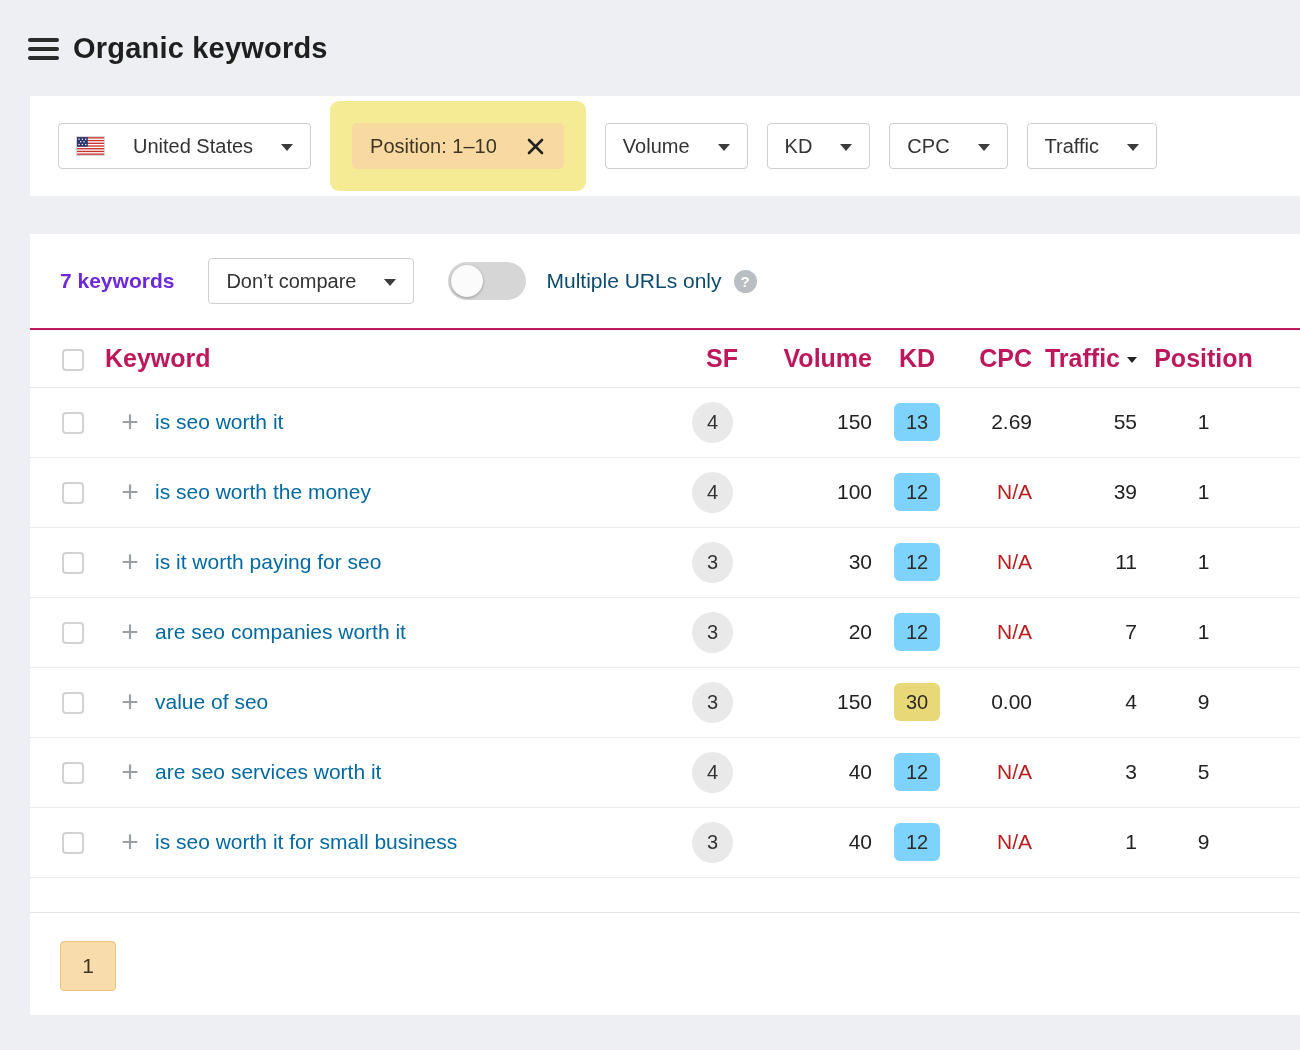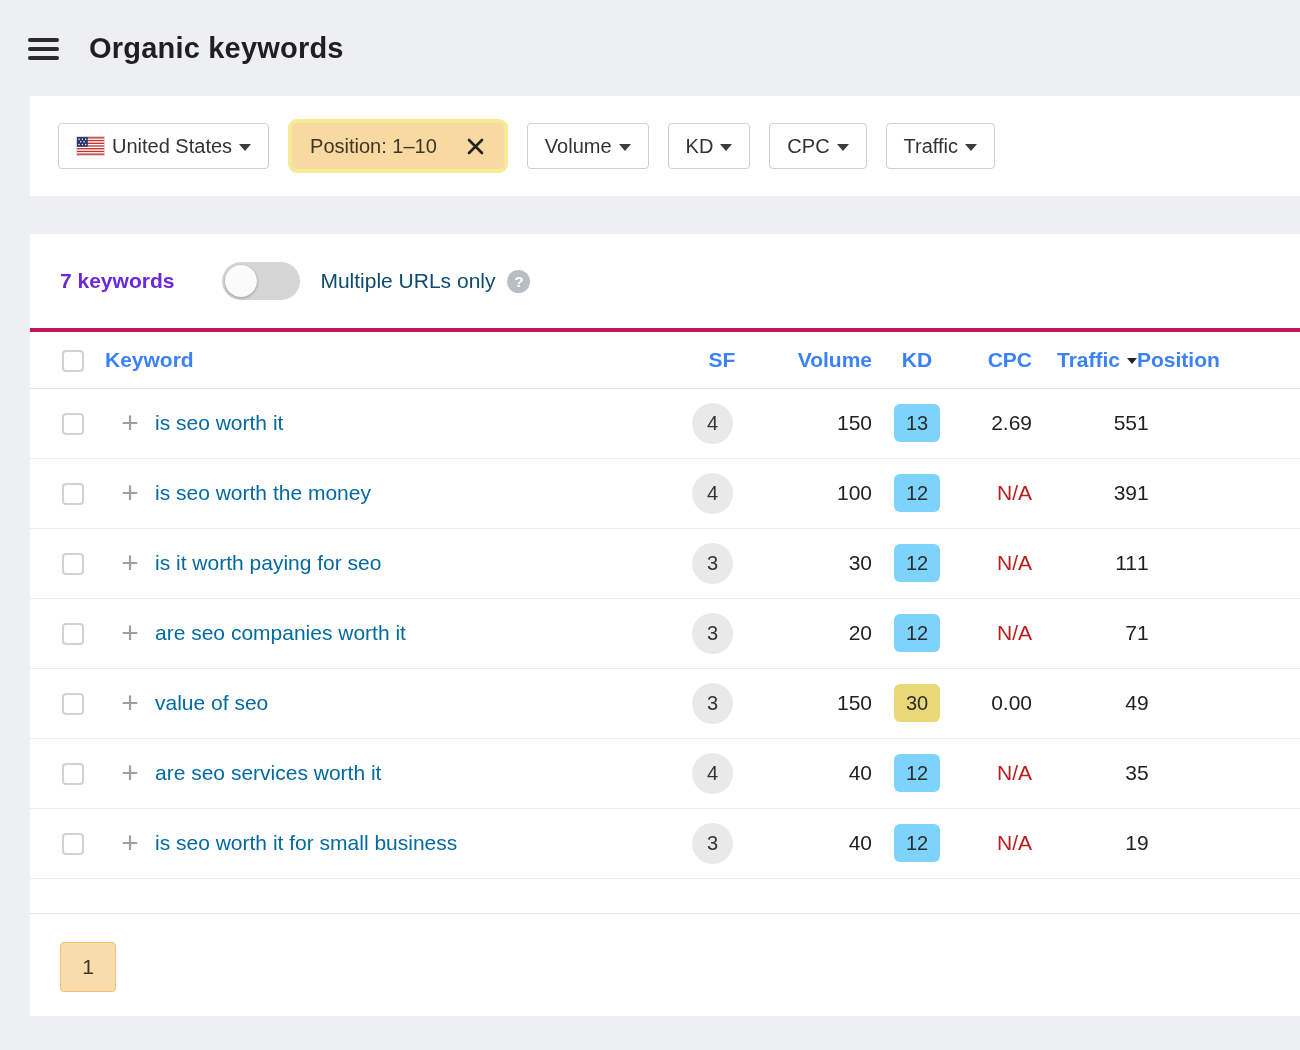--- a/index.html
+++ b/index.html
@@ -5,36 +5,36 @@
   * { box-sizing: border-box; margin: 0; padding: 0; }
   html, body { width: 1300px; height: 1050px; }
   body {
     background: #edeff2;
     font-family: "Liberation Sans", "DejaVu Sans", sans-serif;
     color: #262626;
     overflow: hidden;
   }
 
   
-  .page-header { display: flex; align-items: center; gap: 30px; padding: 27px 0 0 28px; height: 70px; }
+  .page-header { display: flex; align-items: center; gap: 14px; padding: 27px 0 0 28px; height: 70px; }
   .hamburger { width: 31px; display: flex; flex-direction: column; gap: 5px; cursor: pointer; }
   .hamburger i { display: block; height: 4px; background: #2b2b2b; border-radius: 2px; }
   .page-title { font-size: 29px; font-weight: bold; color: #1f1f1f; letter-spacing: .2px; }
 
   
   .filter-bar { margin-left: 30px; margin-top: 26px; background: #fff; height: 100px;
                 display: flex; align-items: center; gap: 19px; padding: 0 28px; }
-  .btn { display: inline-flex; align-items: center; gap: 7px; height: 46px; padding: 0 17px;
+  .btn { display: inline-flex; align-items: center; gap: 28px; height: 46px; padding: 0 17px;
          background: #fff; border: 1px solid #cfcfcf; border-radius: 4px;
          font-size: 20px; color: #333; cursor: pointer; white-space: nowrap; }
   .caret { width: 0; height: 0; border-left: 6px solid transparent; border-right: 6px solid transparent;
            border-top: 7px solid #3c3c3c; margin-top: 3px; }
   .flag { display: inline-flex; line-height: 0; border: 1px solid #d8d8d8; }
 
-  .chip-halo { background: #f6eb95; border-radius: 9px; padding: 4px; }
+  .chip-halo { background: #f6eb95; border-radius: 9px; padding: 22px; }
   .chip { display: flex; align-items: center; gap: 28px; height: 46px; padding: 0 18px;
           background: #f8d9a2; border-radius: 5px; }
   .chip-label { font-size: 20px; color: #3e3524; }
   .chip-x { display: inline-flex; line-height: 0; cursor: pointer; }
 
   
   .card { margin-left: 30px; margin-top: 38px; background: #fff; padding-bottom: 24px; }
   .card-toolbar { display: flex; align-items: center; height: 94px; padding: 0 30px; }
   .kw-count { font-size: 21px; font-weight: bold; color: #6d28d9; margin-right: 34px; }
   .card-toolbar .btn { margin-right: 20px; }
@@ -42,33 +42,33 @@
             display: inline-block; cursor: pointer; margin: 0 20px 0 14px; flex: none; }
   .toggle .knob { position: absolute; left: 3px; top: 3px; width: 32px; height: 32px; border-radius: 50%;
                   background: #fbfbfb; box-shadow: 0 1px 3px rgba(0,0,0,.3); }
   .toggle-label { font-size: 21px; color: #0c4a6e; margin-right: 12px; }
   .help { width: 23px; height: 23px; border-radius: 50%; background: #b9bec4; color: #fff;
           font-size: 15px; font-weight: bold; display: inline-flex; align-items: center;
           justify-content: center; cursor: pointer; flex: none; }
 
   
   table { width: 100%; border-collapse: collapse; table-layout: fixed; }
-  thead th { font-size: 21px; font-weight: bold; color: #3b82f6; height: 58px;
-             border-top: 4px solid #be185d; border-bottom: 1px solid #e4e4e4; vertical-align: middle; }
+  thead th { font-size: 25px; font-weight: bold; color: #be185d; height: 58px;
+             border-top: 2px solid #be185d; border-bottom: 1px solid #e4e4e4; vertical-align: middle; }
   tbody td { height: 70px; border-bottom: 1px solid #ececec; font-size: 21px; color: #222;
              vertical-align: middle; }
   .c-check { padding-left: 32px; text-align: left; }
   .c-plus  { text-align: center; }
   .c-kw    { text-align: left; }
   .c-sf    { }
   .c-vol   { text-align: right; }
   .c-kd    { text-align: center; }
   .c-cpc   { text-align: right; }
   .c-traffic { text-align: right; }
-  .c-pos   { text-align: left; padding-right: 30px; }
+  .c-pos   { text-align: center; padding-right: 30px; }
 
   .checkbox { display: inline-block; width: 22px; height: 22px; border: 2px solid #d2d2d2;
               border-radius: 4px; background: #fff; cursor: pointer; vertical-align: middle; }
   .plus { font-size: 30px; font-weight: 400; color: #9b9fa4; cursor: pointer; line-height: 1; }
   .kw-link { color: #0369a1; text-decoration: none; cursor: pointer; }
   .sf-badge { display: inline-flex; width: 41px; height: 41px; border-radius: 50%; background: #e9e9ea;
               align-items: center; justify-content: center; font-size: 20px; color: #333; }
   .kd-badge { display: inline-flex; min-width: 46px; height: 38px; border-radius: 6px;
               align-items: center; justify-content: center; font-size: 20px; color: #2c2c2c; padding: 0 8px; }
   .kd-green  { background: #7dd3fc; }
@@ -161,20 +161,24 @@
   </button>
 
 </div>
 
 <div class="card">
 
   <div class="card-toolbar">
     <span class="kw-count">7 keywords</span>
 
 
+    <button class="btn">
+      <span>Don’t compare</span>
+      <span class="caret"></span>
+    </button>
 
     <span class="toggle">
         <span class="knob"></span>
       </span>
     <span class="toggle-label">Multiple URLs only</span>
     <span class="help">?</span>
   </div>
 
   <table>
     <colgroup>

